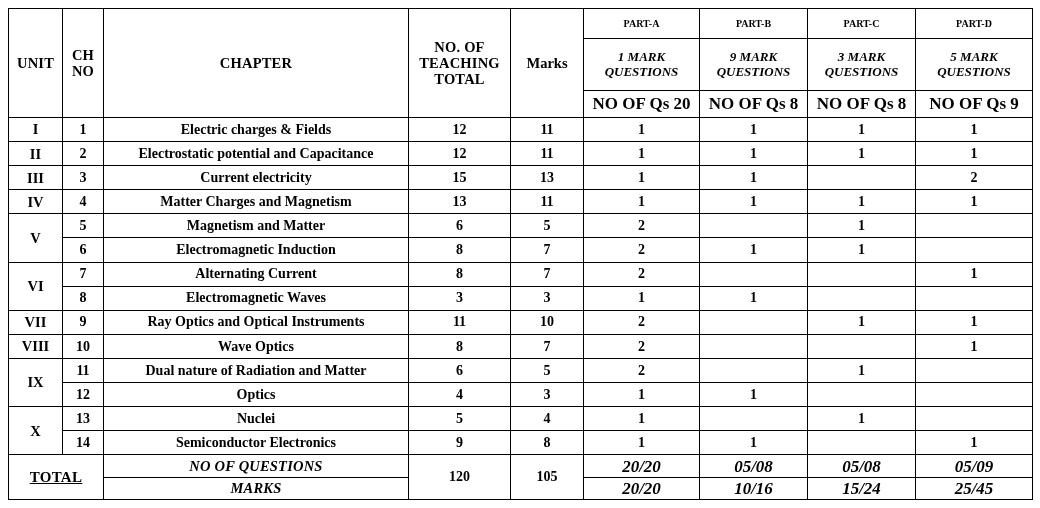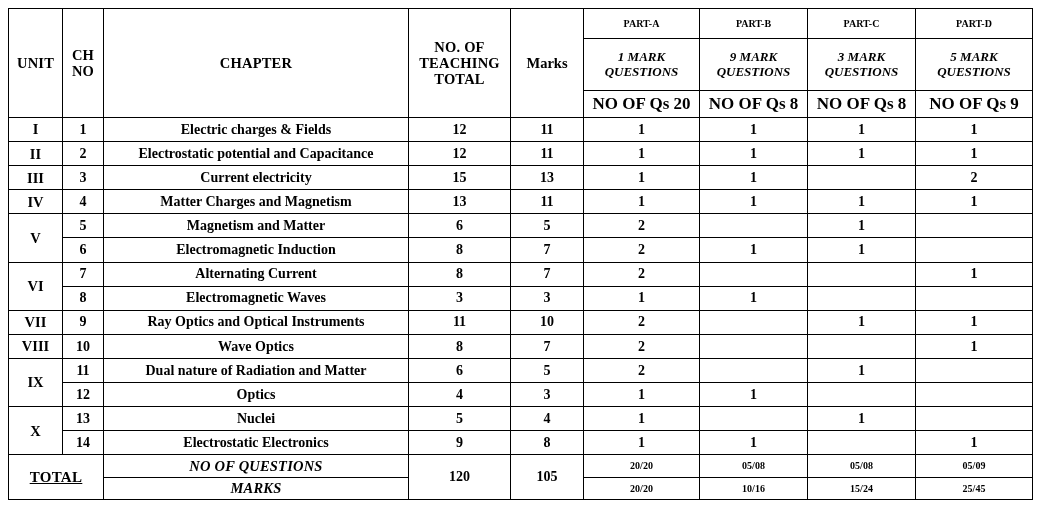--- a/index.html
+++ b/index.html
@@ -68,21 +68,21 @@
     font-size: 14px;
   }
   td.hours-cell, td.marks-cell { font-size: 14px; }
   td.part-cell    { font-size: 14px; }
 
   
   tr.total-row { height: 22.5px; }
   td.total-label   { font-size: 15px; letter-spacing: .3px; text-decoration: underline; }
   td.total-caption { font-size: 14.5px; letter-spacing: .2px; font-style: italic; }
   td.total-num     { font-size: 14px; }
-  td.total-frac    { font-size: 10px; }
+  td.total-frac    { font-size: 17px; font-style: italic; }
 </style>
 </head>
 <body>
 
 <div id="sheet">
   <table class="blueprint">
     <colgroup>
       <col class="c-unit">
         <col class="c-chno">
         <col class="c-chapter">
@@ -275,21 +275,21 @@
           <td class="chapter-cell">Nuclei</td>
           <td class="hours-cell">5</td>
           <td class="marks-cell">4</td>
           <td class="part-cell">1</td>
           <td class="part-cell"></td>
           <td class="part-cell">1</td>
           <td class="part-cell"></td>
         </tr>
         <tr class="data-row">
           <td class="chno-cell">14</td>
-          <td class="chapter-cell">Electrostatic Electronics</td>
+          <td class="chapter-cell">Semiconductor Electronics</td>
           <td class="hours-cell">9</td>
           <td class="marks-cell">8</td>
           <td class="part-cell">1</td>
           <td class="part-cell">1</td>
           <td class="part-cell"></td>
           <td class="part-cell">1</td>
         </tr>
       </tbody>
 
     <tfoot id="table-foot">

